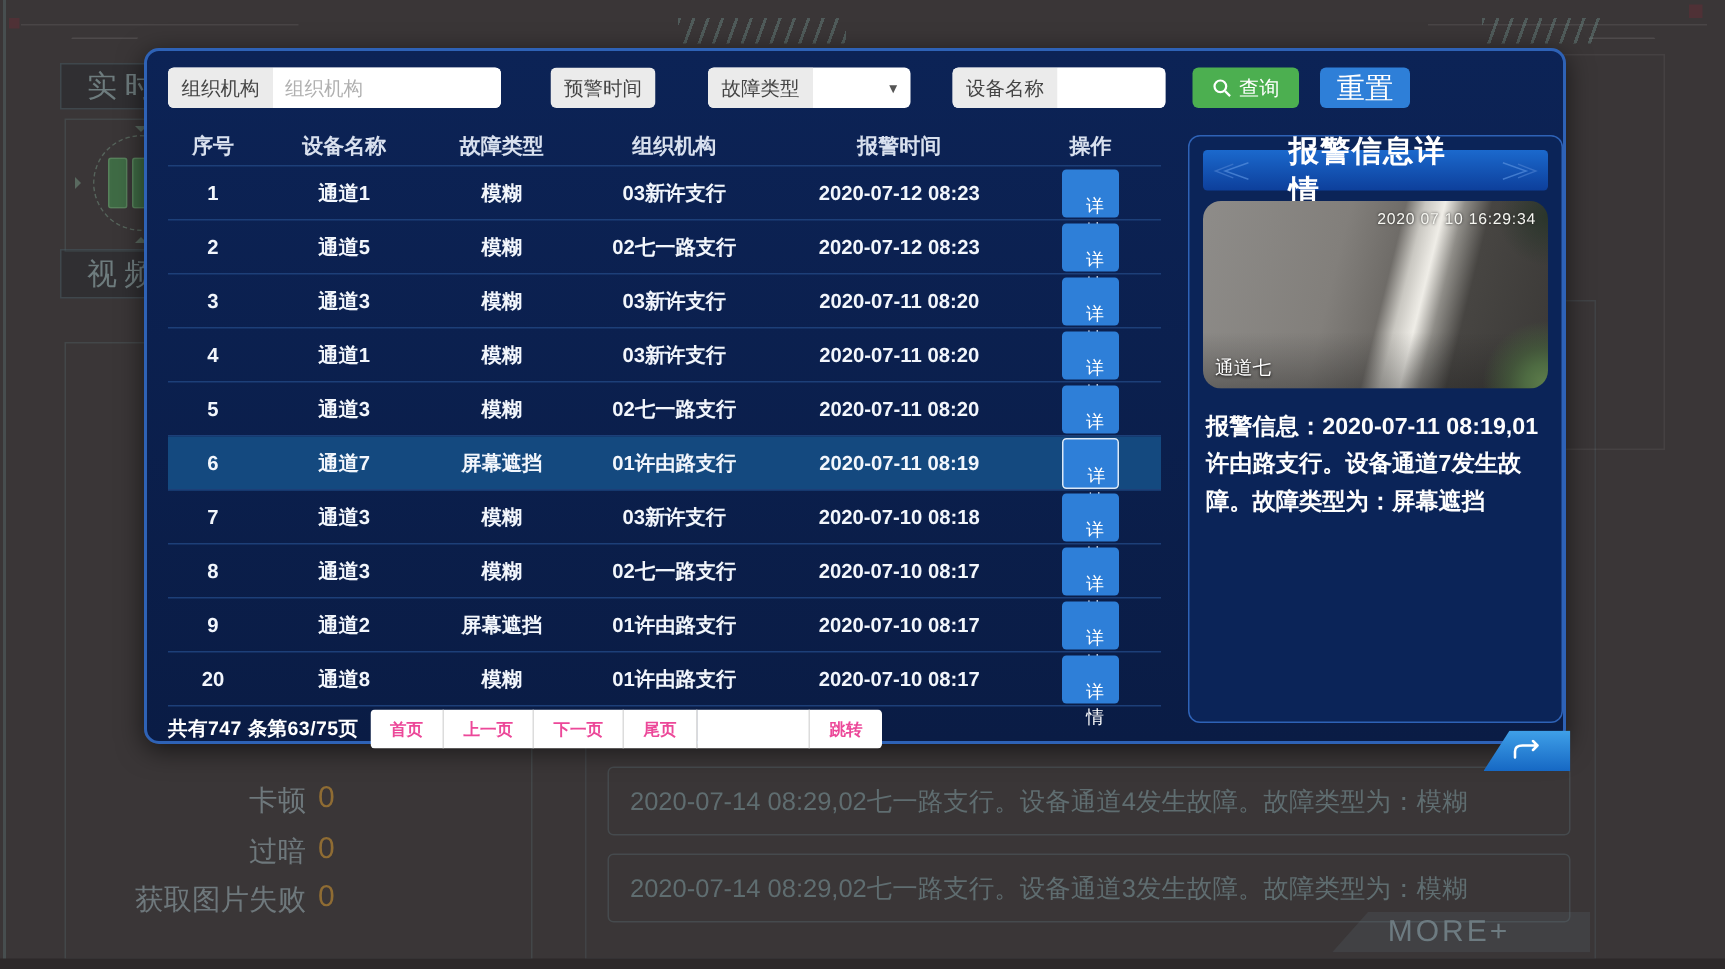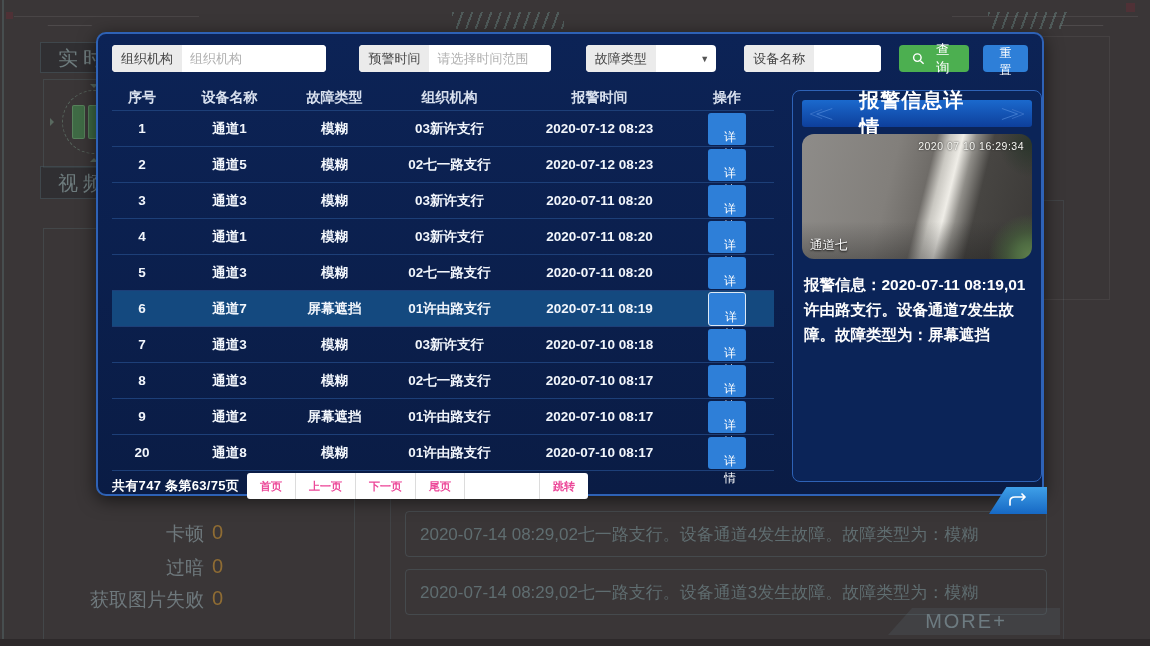--- a/index.html
+++ b/index.html
@@ -68,21 +68,21 @@
     font-family:inherit;}
   .finput::placeholder{color:#b0b0b0;}
   .w-org{width:136px;} .w-time{width:112px;} .w-dev{width:56px;}
   .fselect{width:58px;display:flex;align-items:center;justify-content:flex-end;padding-right:7px;cursor:pointer;}
   .caret{font-size:9px;color:#555;}
   .g-org{margin-right:33px;} .g-time{margin-right:35px;} .g-fault{margin-right:28px;} .g-dev{margin-right:18px;}
   .btn-search{height:27px;margin-right:14px;padding:0 13px;border:none;border-radius:4px;
     background:#4caf50;color:#fff;font-size:13.5px;display:flex;align-items:center;gap:5px;
     cursor:pointer;font-family:inherit;}
   .btn-reset{height:27px;padding:0 11px;border:none;border-radius:4px;background:#2e7fd8;
-    color:#fff;font-size:12px;cursor:pointer;font-family:inherit;}
+    color:#fff;font-size:19px;cursor:pointer;font-family:inherit;}
 
   
   .left-col{width:662px;}
   .thead,.trow{display:grid;grid-template-columns:60px 115px 95px 135px 165px 90px;align-items:center;}
   .thead{height:25px;margin-top:13px;color:#d8e0ee;font-size:14px;font-weight:700;
     border-bottom:1px solid #1d3f78;}
   .thead span{text-align:center;}
   .trow{height:36px;border-bottom:1px solid #1d3f78;color:#f2f6fc;font-size:13.5px;font-weight:600;box-sizing:border-box;}
   .trow span{text-align:center;}
   .trow.selected{background:#14497f;}
@@ -185,21 +185,20 @@
 
 <div class="modal">
 
   <div class="filters">
     <div class="fgroup g-org">
       <span class="flabel">组织机构</span>
       <input class="finput w-org" placeholder="组织机构" style="">
     </div>
     <div class="fgroup g-time">
       <span class="flabel">预警时间</span>
-      <input class="finput w-time" placeholder="请选择时间范围" style="">
     </div>
     <div class="fgroup g-fault">
       <span class="flabel">故障类型</span>
       <div class="fselect">
         <span class="caret">▼</span>
       </div>
     </div>
     <div class="fgroup g-dev">
       <span class="flabel">设备名称</span>
       <input class="finput w-dev" style="">

